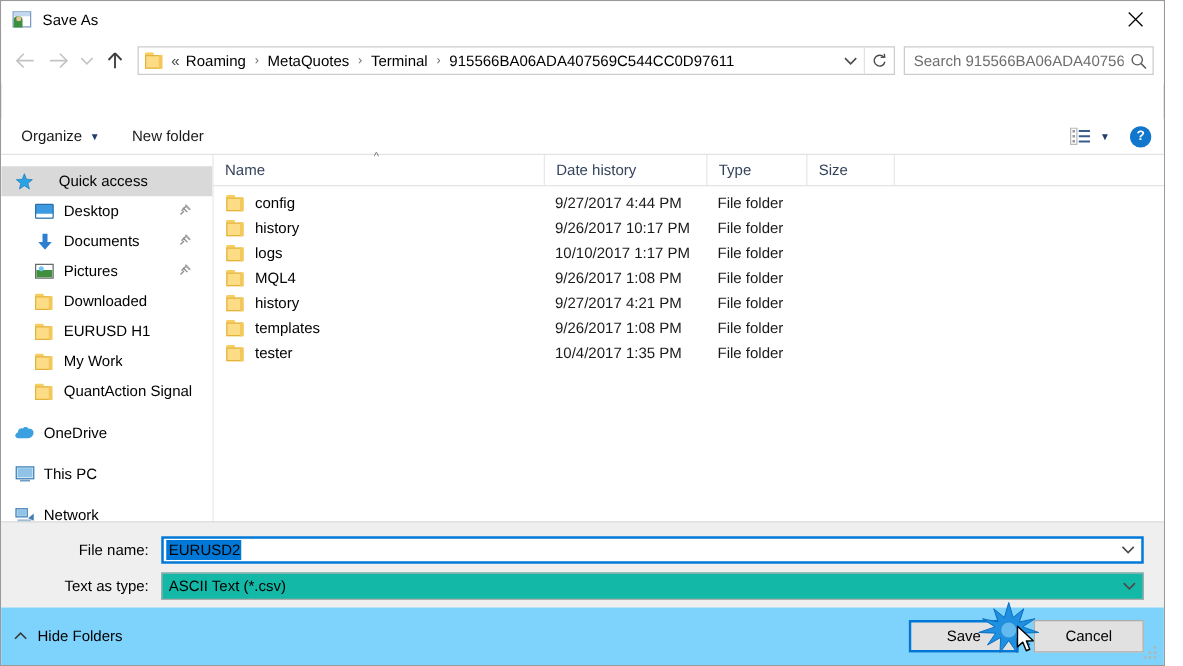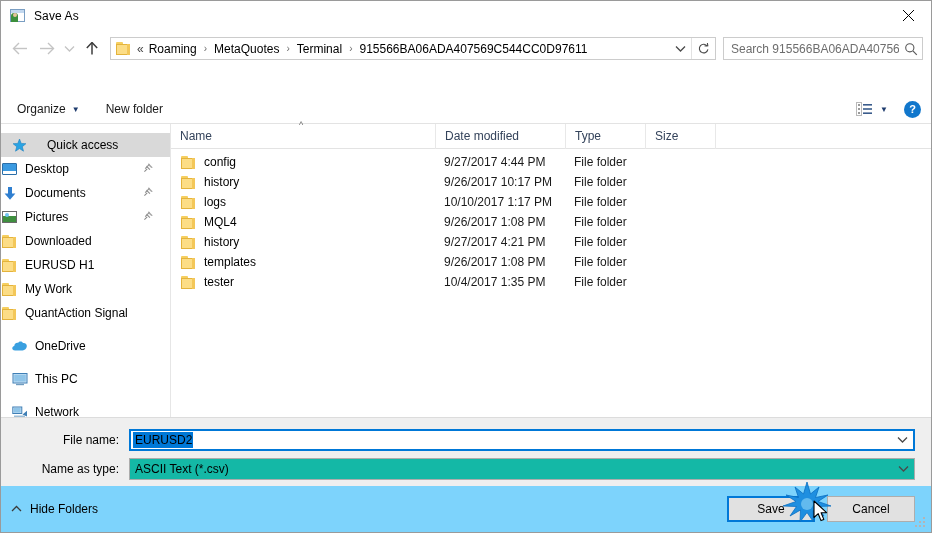--- a/index.html
+++ b/index.html
@@ -165,21 +165,21 @@
   }
   .sidebar {
     width: 170px; flex: none;
     border-right: 1px solid #e6e6e6;
     padding-top: 9px;
     background: #ffffff;
     overflow: hidden;
   }
   .sb-row {
     height: 24px; display: flex; align-items: center;
-    position: relative;
+    padding-left: 26px; position: relative;
     font-size: 12px; color: #000;
   }
   .sb-row.top { padding-left: 10px; }
   .sb-row.sel { background: #d9d9d9; gap: 12px; }
   .sb-ico {
     width: 17px; height: 16px; margin-right: 7px; flex: none;
     display: flex; align-items: center; justify-content: center;
   }
   .sb-label { white-space: nowrap; overflow: hidden; }
   .pin { position: absolute; right: 16px; top: 5px; }
@@ -527,21 +527,21 @@
           </svg>
         </span>
         <span class="sb-label">Network</span>
       </div>
     </div>
 
     <div class="filelist">
       <div class="col-head">
         <div class="sort-caret">^</div>
         <div class="col name">Name</div>
-        <div class="col date">Date modified</div>
+        <div class="col date">Date history</div>
         <div class="col type">Type</div>
         <div class="col size">Size</div>
         <div class="col rest"></div>
       </div>
       <div class="rows" id="file-rows">
           <div class="row">
             <div class="c-name">
               <span class="folder-ico">
                 <span class="tab"></span>
                 <span class="body"></span>
@@ -641,21 +641,21 @@
       <div class="fctl focus">
         <span class="fname-val">EURUSD2</span>
         <span class="combo-arrow">
           <svg width="11" height="8" viewBox="0 0 11 8">
             <path d="M1 1.5 L5.5 6 L10 1.5" fill="none" stroke="#4a4a4a" stroke-width="1.3"></path>
           </svg>
         </span>
       </div>
     </div>
     <div class="frow">
-      <div class="flabel">Name as type:</div>
+      <div class="flabel">Text as type:</div>
       <div class="fctl combo">
         <span class="combo-val">ASCII Text (*.csv)</span>
         <span class="combo-arrow">
           <svg width="11" height="8" viewBox="0 0 11 8">
             <path d="M1 1.5 L5.5 6 L10 1.5" fill="none" stroke="#4a4a4a" stroke-width="1.3"></path>
           </svg>
         </span>
       </div>
     </div>
   </div>

